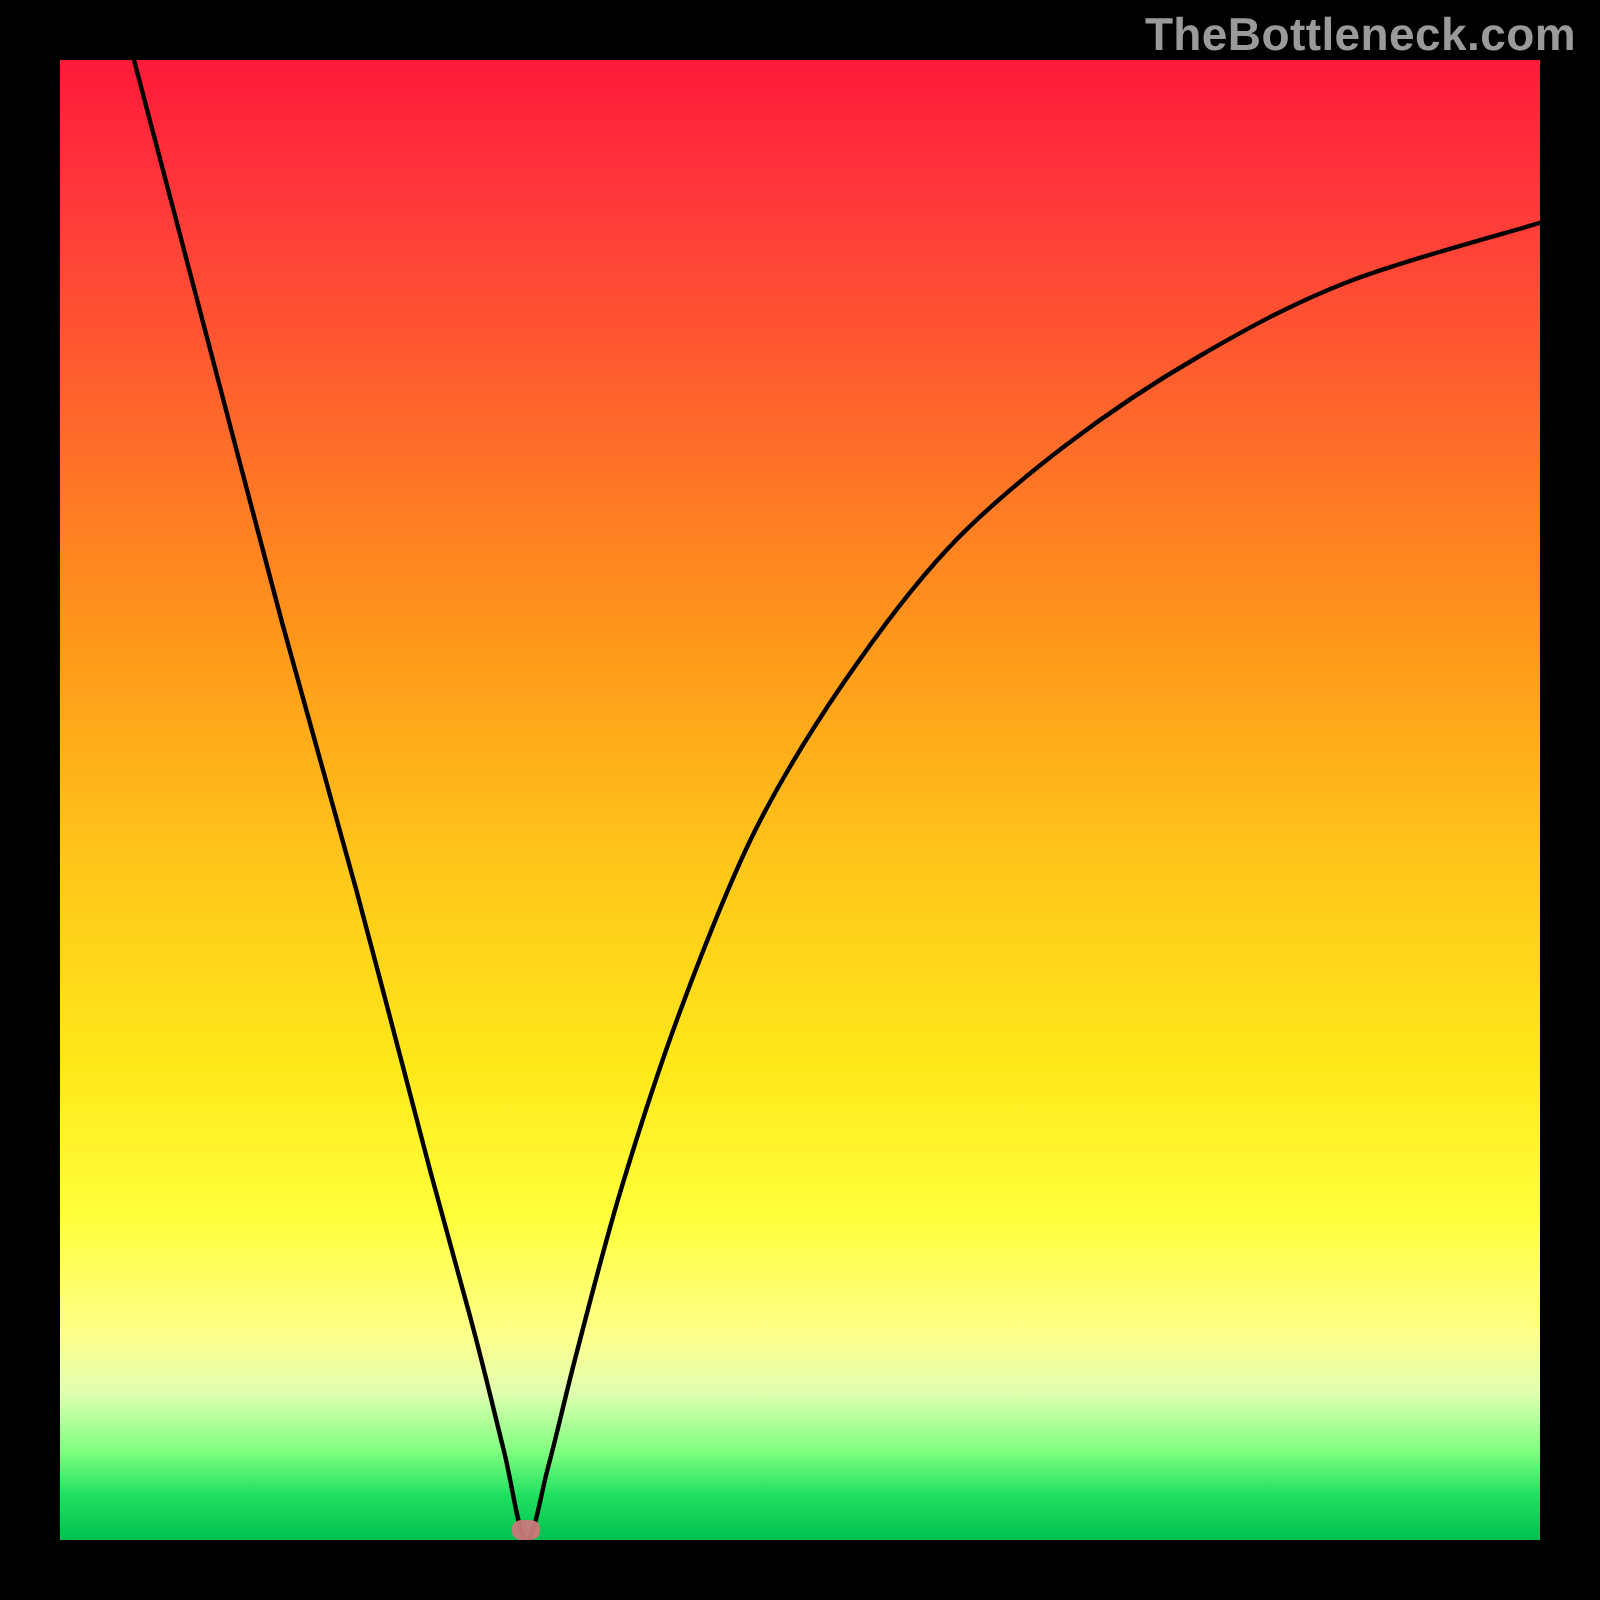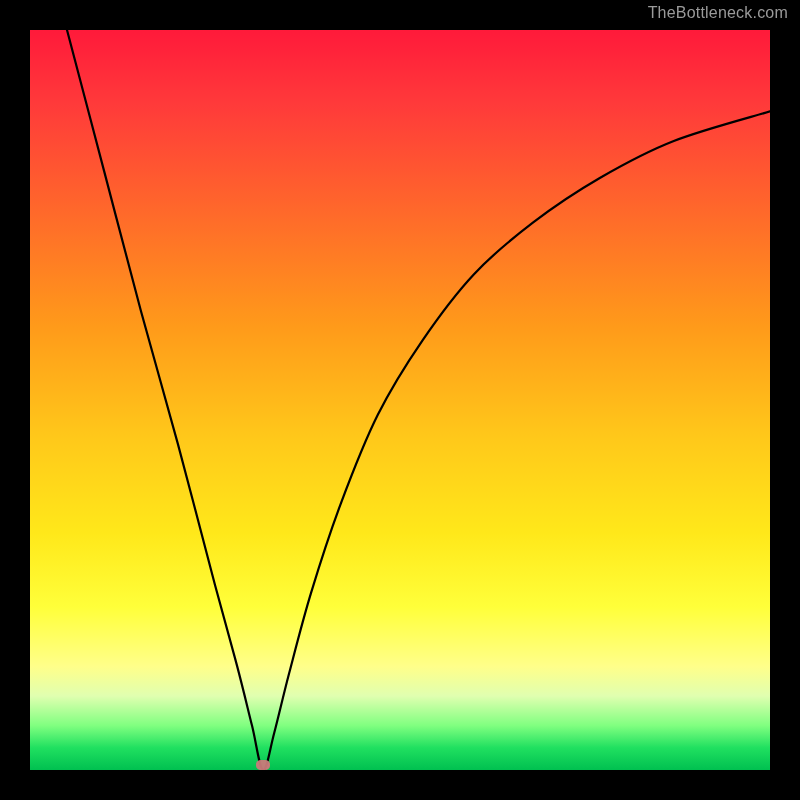--- a/index.html
+++ b/index.html
@@ -53,22 +53,22 @@
     height: 10px;
     border-radius: 5px / 4px;
     background: #c97a7a;
     opacity: 0.95;
   }
   .watermark {
     position: absolute;
     top: 4px;
     right: 12px;
     color: #9a9a9a;
-    font-size: 16px;
-    font-weight: 400;
+    font-size: 23px;
+    font-weight: 700;
     letter-spacing: 0.2px;
   }
 </style>
 </head>
 <body>
 
 <div class="frame">
   <div class="plot-area">
     <svg id="curve-svg" class="curve-svg" viewBox="0 0 740 740" preserveAspectRatio="none">
       <path id="curve-path" d="M 37.00 0.00 C 43.17 23.43, 61.67 93.73, 74.00 140.60 C 86.33 187.47, 98.67 235.57, 111.00 281.20 C 123.33 326.83, 135.67 368.77, 148.00 414.40 C 160.33 460.03, 175.13 518.00, 185.00 555.00 C 194.87 592.00, 201.03 612.97, 207.20 636.40 C 213.37 659.83, 217.68 678.33, 222.00 695.60 C 226.32 712.87, 229.40 738.77, 233.10 740.00 C 236.80 741.23, 239.88 719.03, 244.20 703.00 C 248.52 686.97, 252.83 667.23, 259.00 643.80 C 265.17 620.37, 272.57 590.77, 281.20 562.40 C 289.83 534.03, 299.70 503.20, 310.80 473.60 C 321.90 444.00, 334.23 411.93, 347.80 384.80 C 361.37 357.67, 376.17 334.23, 392.20 310.80 C 408.23 287.37, 425.50 263.93, 444.00 244.20 C 462.50 224.47, 482.23 208.43, 503.20 192.40 C 524.17 176.37, 546.37 161.57, 569.80 148.00 C 593.23 134.43, 615.43 122.10, 643.80 111.00 C 672.17 99.90, 723.97 86.33, 740.00 81.40" stroke="#000000" stroke-width="2.2" fill="none" stroke-linejoin="round" stroke-linecap="round"></path>

